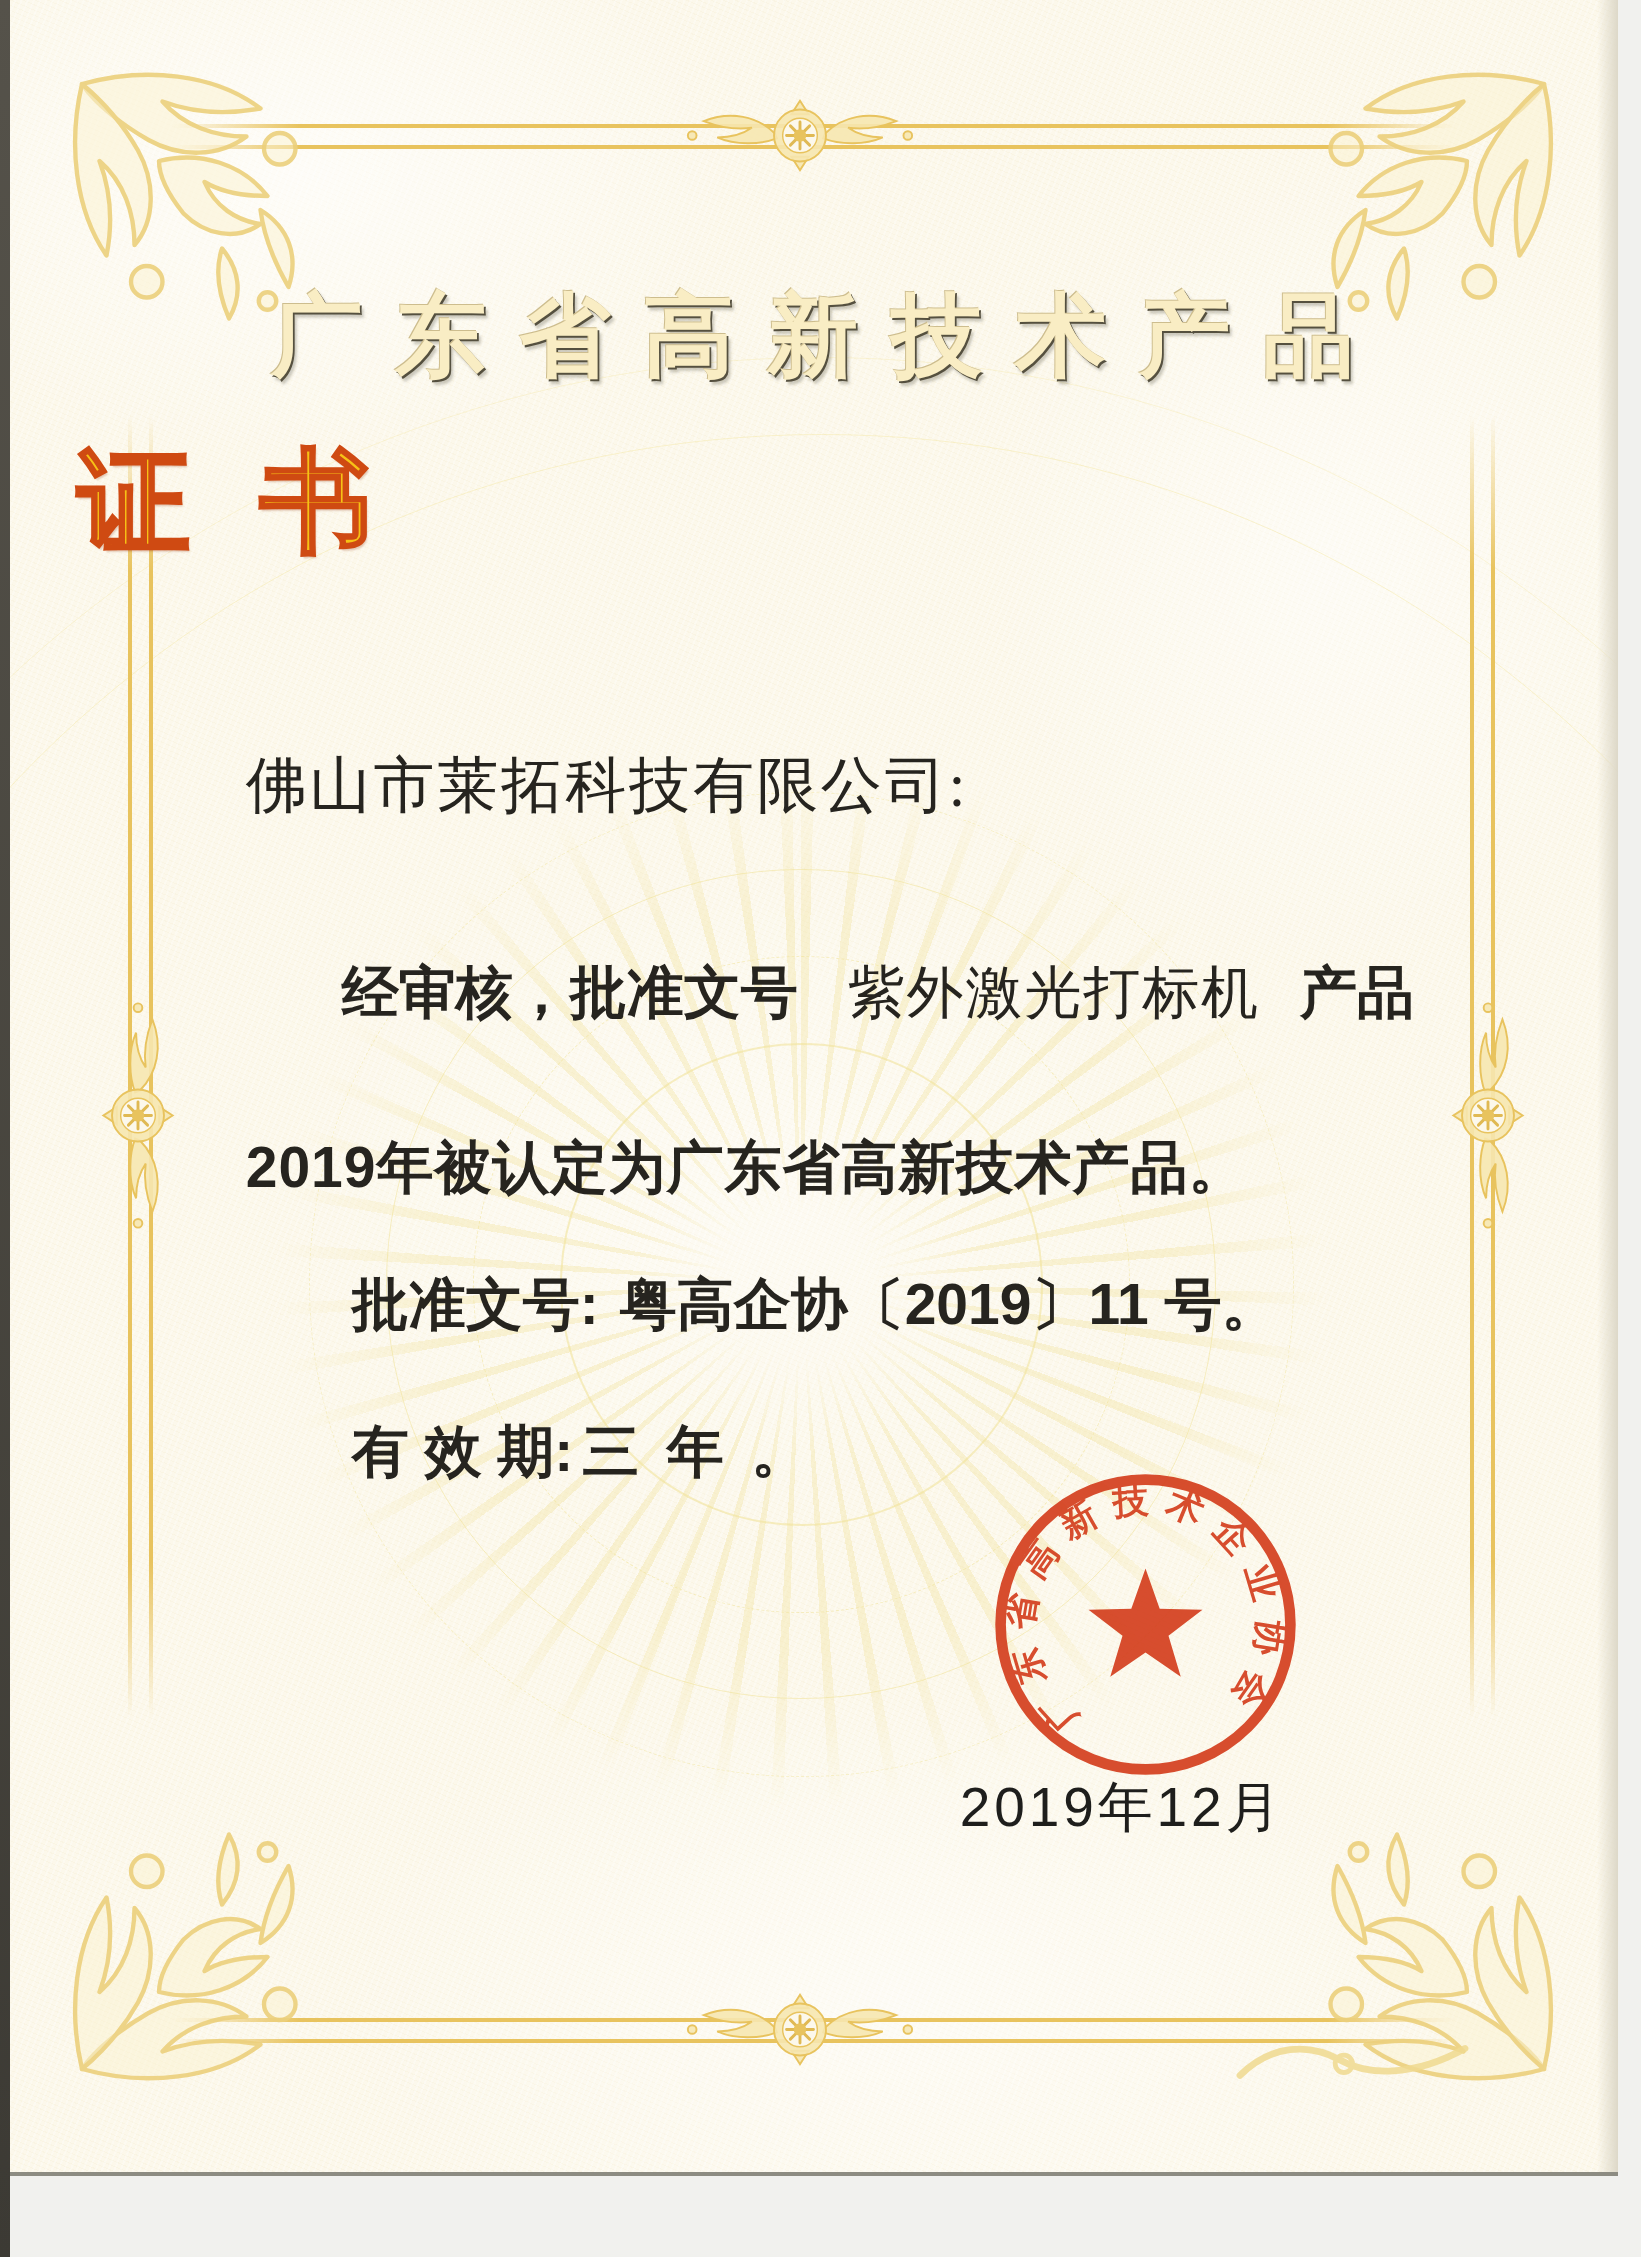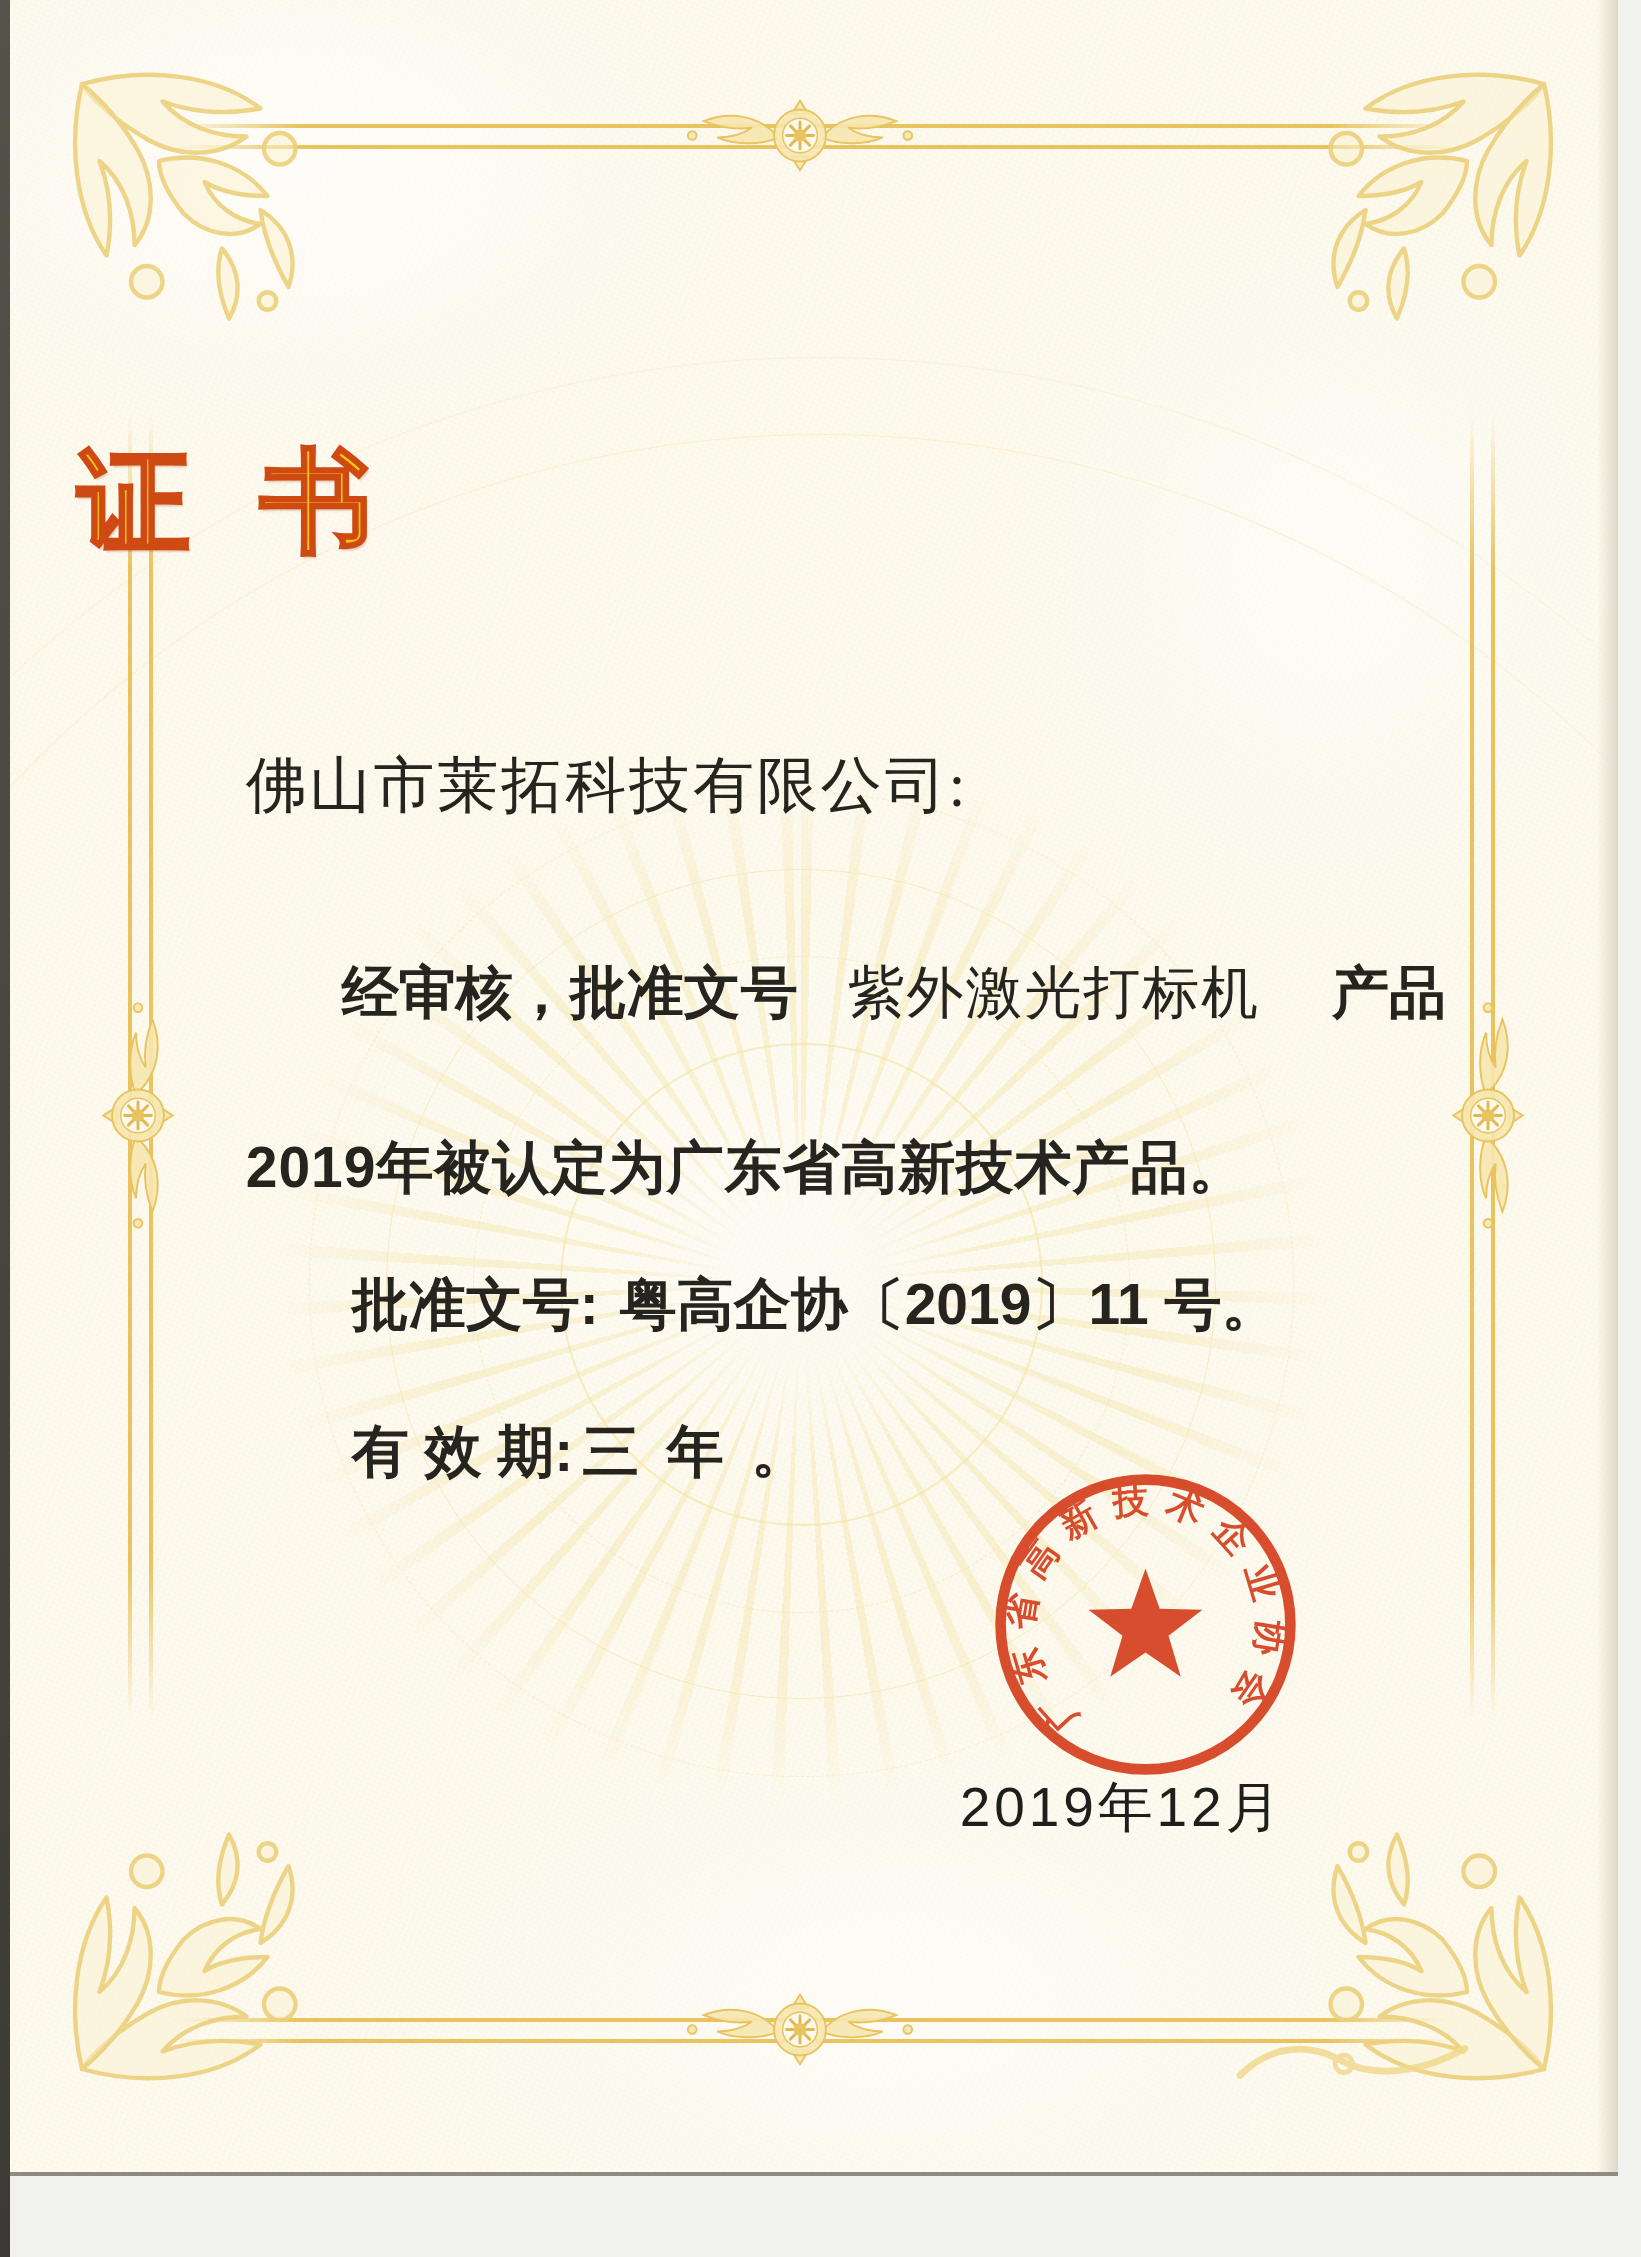--- a/index.html
+++ b/index.html
@@ -58,21 +58,21 @@
     color:var(--title-fill);
     text-shadow:-1px -1px 0 #cdbd8e, 1.9px 1.9px 0 var(--title-shadow), 3.9px 4.8px 2.9px rgba(90,85,70,.30)}
   .cert-subtitle{position:absolute;left:0;top:446px;width:1610px;text-align:left;z-index:5;
     font-weight:700;font-size:112px;letter-spacing:70px;padding-left:70px;line-height:1;
     color:var(--subtitle-fill);-webkit-text-stroke:2.9px var(--subtitle-outline);
     text-shadow:1.9px 2.9px 1.9px rgba(150,60,20,.25)}
   .recipient{position:absolute;left:238px;top:745px;z-index:5;
     font-family:"Liberation Serif",serif;font-size:61px;letter-spacing:2.9px;color:var(--body-text)}
   .para-line{position:absolute;z-index:5;color:var(--body-text);font-weight:700;font-size:57px;line-height:1;white-space:nowrap}
   .line1{left:334px;top:964px}
-  .line1 .product{font-family:"Liberation Serif",serif;font-weight:500;margin:0 72px 0 50px;letter-spacing:1.9px}
+  .line1 .product{font-family:"Liberation Serif",serif;font-weight:500;margin:0 40px 0 50px;letter-spacing:1.9px}
   .line2{left:238px;top:1139px;letter-spacing:1px}
   .approval-line{left:344px;top:1276px}
   .approval-line .value{margin-left:21px}
   .validity-line{left:344px;top:1423px}
   .validity-line .value{margin-left:9px;letter-spacing:5.8px}
   .date-line{position:absolute;left:952px;top:1771px;z-index:6;font-size:55px;letter-spacing:3.9px;color:#1e1e1c;font-weight:400}
   .serial-line{position:absolute;left:1205px;top:2089px;z-index:5;font-size:44px;color:#2a2a26}
   .serial-line .value{margin-left:13.5px;letter-spacing:1.9px}
 
   
@@ -153,20 +153,21 @@
   <svg class="edge-medallion" style="left:647px;top:1991px" width="290" height="77" viewBox="0 0 300 80">
       <use href="#edge-medallion"></use>
     </svg>
   <svg class="edge-medallion" style="left:-14.5px;top:1077px;transform:rotate(90deg)" width="290" height="77" viewBox="0 0 300 80">
       <use href="#edge-medallion"></use>
     </svg>
   <svg class="edge-medallion" style="left:1335px;top:1077px;transform:rotate(90deg)" width="290" height="77" viewBox="0 0 300 80">
       <use href="#edge-medallion"></use>
     </svg>
 
+  <h1 class="cert-title">广东省高新技术产品</h1>
   <h2 class="cert-subtitle">证书</h2>
 
   <div class="recipient">佛山市莱拓科技有限公司:</div>
 
   <div class="para-line line1"><span>经审核，批准文号</span><span class="product">紫外激光打标机</span><span>产品</span></div>
   <div class="para-line line2">2019年被认定为广东省高新技术产品。</div>
 
   <div class="para-line approval-line"><span>批准文号:</span><span class="value">粤高企协〔2019〕11 号。</span></div>
   <div class="para-line validity-line"><span>有 效 期:</span><span class="value">三 年 。</span></div>
 

